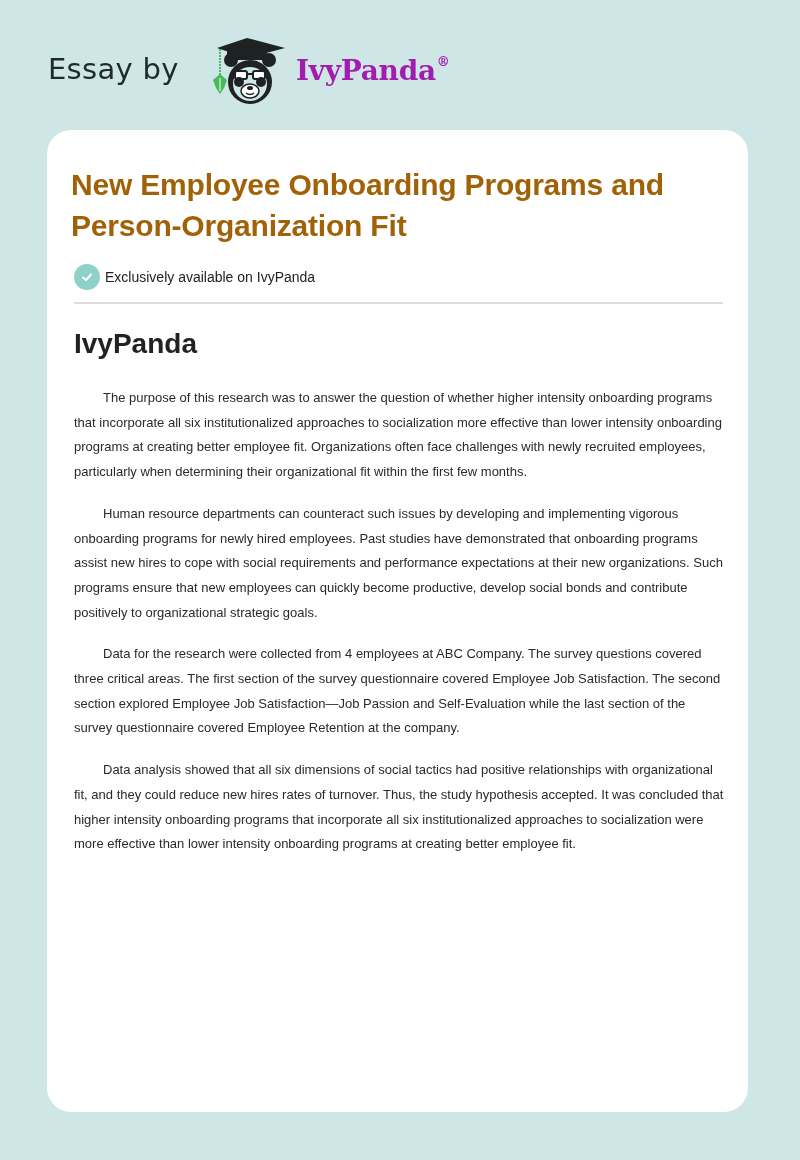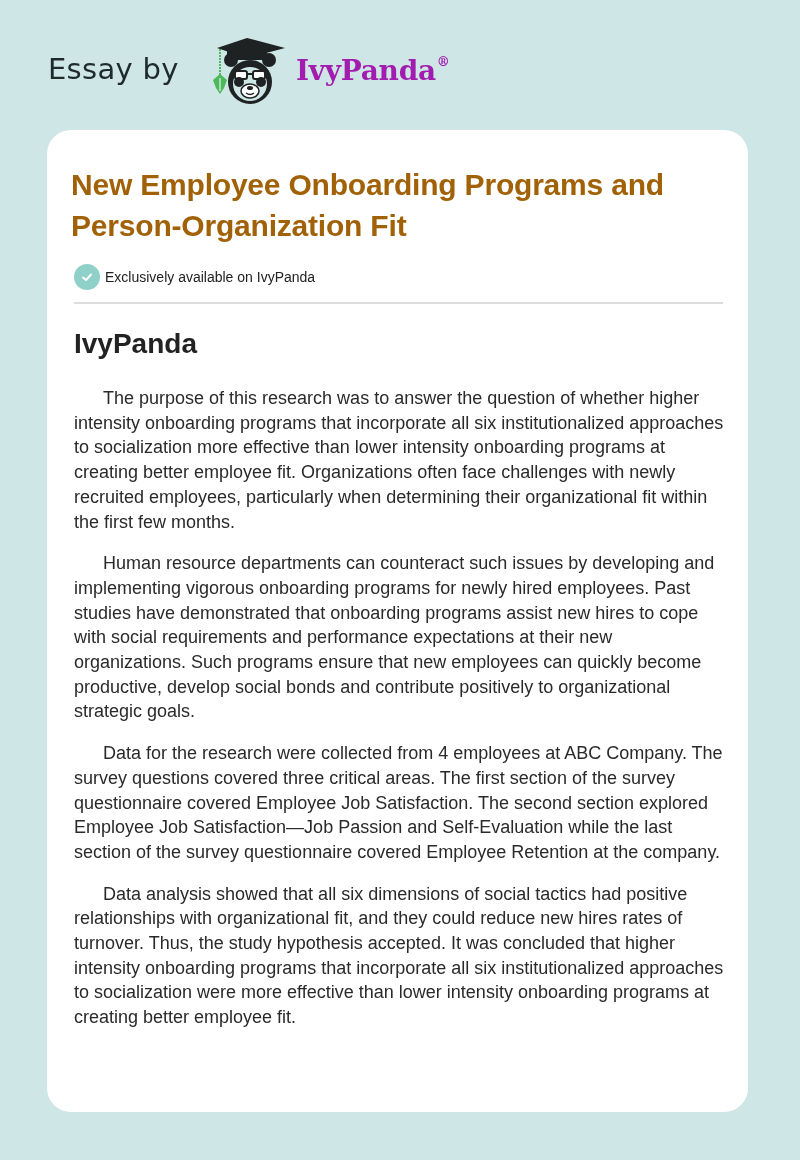--- a/index.html
+++ b/index.html
@@ -111,21 +111,21 @@
       font-weight: bold;
       color: #222;
     }
     .body-text {
       position: absolute;
       left: 27px;
       top: 256px;
       width: 652px;
     }
     .body-text p {
-      font-size: 18px;
+      font-size: 13px;
       line-height: 24.7px;
       color: #2a2a2a;
       text-indent: 29px;
       margin-bottom: 17px;
     }
   </style>
 </head>
 <body>
 
 <div class="header">

